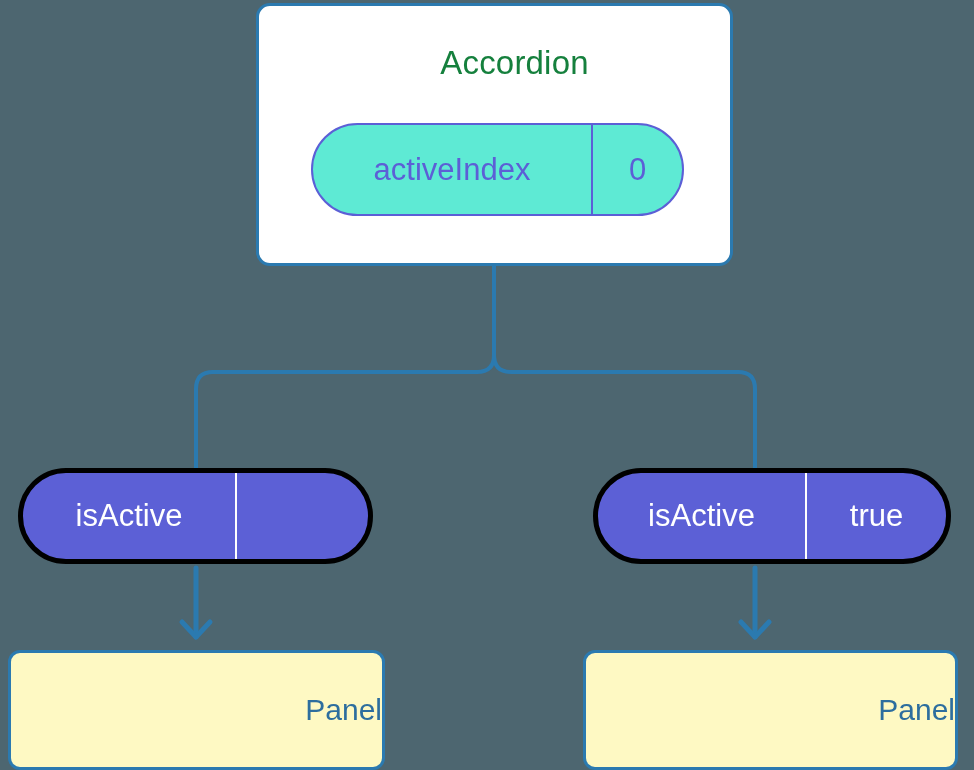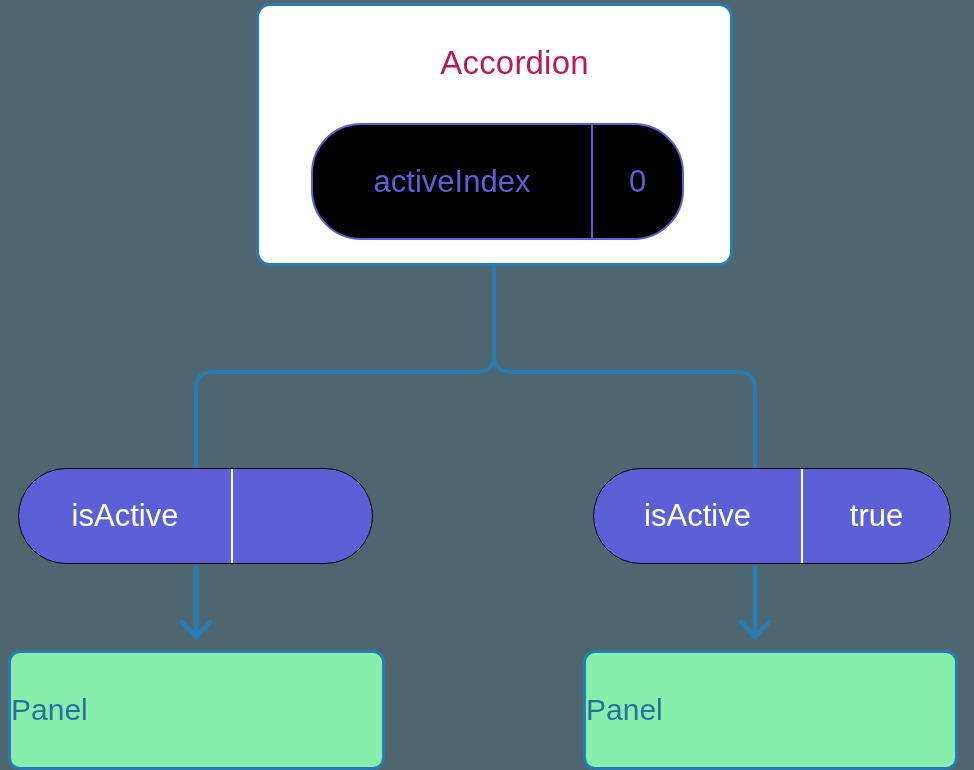--- a/index.html
+++ b/index.html
@@ -41,39 +41,39 @@
     border: 3px solid #2b7ab0;
     border-radius: 14px;
     display: flex;
     flex-direction: column;
     align-items: center;
     justify-content: flex-start;
   }
   .card-title {
     margin-top: 40px;
     font-size: 33px;
-    color: #be185d;
+    color: #15803d;
     letter-spacing: 0.2px;
     line-height: 1;
     margin-left: 40px;
   }
 
   
   .pill-outline {
     position: absolute;
     left: 52px;   
     top: 117px;   
     width: 373px;
-    height: 117px;
+    height: 93px;
     box-sizing: border-box;
     border: 2px solid #5c5fd6;
     border-radius: 50px;
     display: flex;
     align-items: stretch;
-    background: #000000;
+    background: #5eead4;
     overflow: hidden;
   }
   .pill-outline .pill-key {
     flex: 0 0 278px;
     display: flex;
     align-items: center;
     justify-content: center;
     border-right: 2px solid #5c5fd6;
     color: #5c5fd6;
     font-size: 31px;
@@ -86,21 +86,21 @@
     color: #5c5fd6;
     font-size: 31px;
   }
 
   
   .pill-filled {
     position: absolute;
     box-sizing: border-box;
     height: 96px;
     background: #5c60d6;
-    border: 1px solid #000000;
+    border: 5px solid #000000;
     border-radius: 50px;
     display: flex;
     align-items: stretch;
     overflow: hidden;
   }
   .pill-filled .pill-key {
     display: flex;
     align-items: center;
     justify-content: center;
     border-right: 2px solid #ffffff;
@@ -128,26 +128,26 @@
     top: 468px;
     width: 358px;
   }
   #pill-right .pill-key { flex: 0 0 207px; }
 
   
   .card-panel {
     position: absolute;
     box-sizing: border-box;
     height: 120px;
-    background: #86efac;
+    background: #fef9c3;
     border: 3px solid #2b7ab0;
     border-radius: 12px;
     display: flex;
     align-items: center;
-    justify-content: flex-start;
+    justify-content: flex-end;
   }
   .card-panel .panel-title {
     font-size: 30px;
     color: #2d6e9e;
     line-height: 1;
   }
   #panel-left  { left: 8px;   top: 650px; width: 377px; }
   #panel-right { left: 583px; top: 650px; width: 375px; }
 </style>
 </head>

